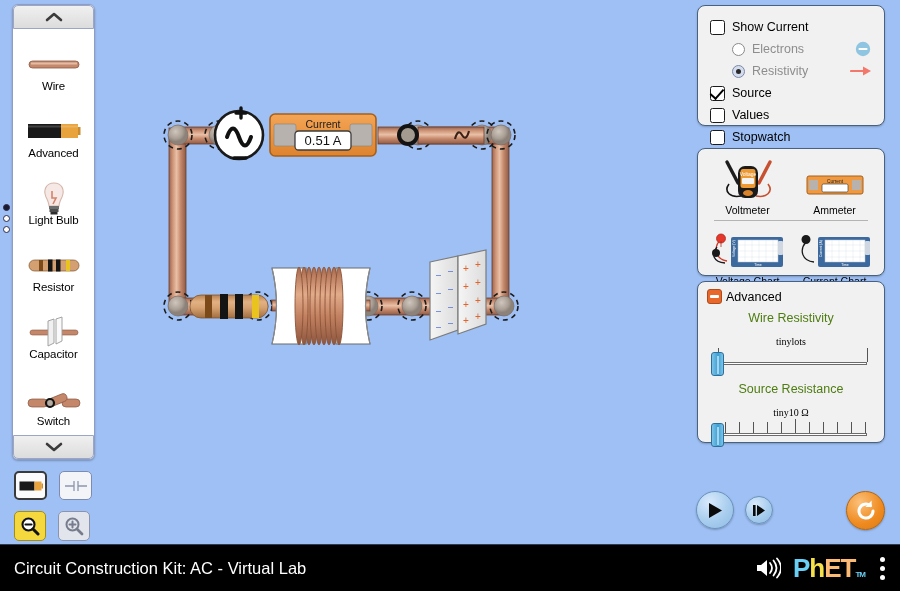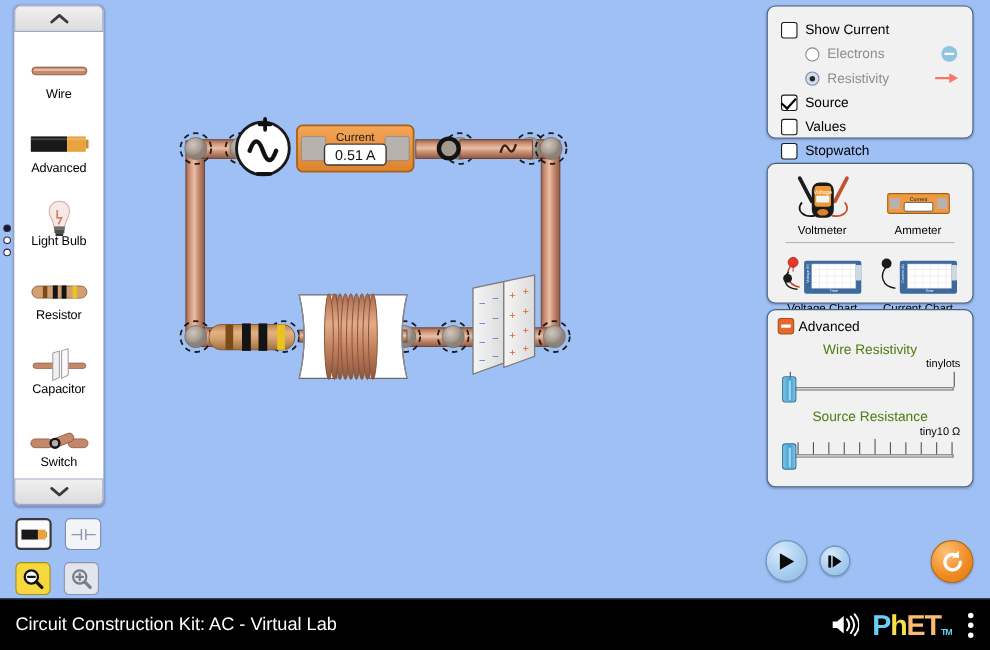--- a/index.html
+++ b/index.html
@@ -118,21 +118,21 @@
 
   .adv-head { display:flex; align-items:center; gap:4px; margin-bottom: 2px;}
   .adv-expand {
     width:15px;height:15px;border-radius:3px;background:#e8672b;
     display:flex;align-items:center;justify-content:center; cursor:pointer;
     border:1px solid #b04b1c;
   }
   .adv-expand .bar { width:9px;height:2.4px;background:#fff; border-radius:1px;}
   .adv-title { font-size: 12.5px; color:#000; }
   .slider-title { text-align:center; font-size: 12.5px; color:#4d7c0f; margin-top: 7px;}
-  .slider-ends { display:flex; justify-content:flex-end; font-size:10px; color:#000; padding: 0 2px; margin-top:1px;}
+  .slider-ends { display:flex; justify-content:center; font-size:10px; color:#000; padding: 0 2px; margin-top:11px;font-family:Liberation Serif, serif;}
   .slider-wrap { position: relative; height: 30px; margin-top: -2px; }
   .slider-track { position:absolute; left: 8px; right: 8px; top: 17px; height: 3px;
                   background: #ffffff; border: 1px solid #6b6b6b; }
   .slider-tick { position:absolute; width:1px; background:#555; top: 6px; height: 11px;}
   .slider-thumb {
     position:absolute; left: 4px; top: 7px; width: 13px; height: 24px;
     background: linear-gradient(90deg,#7ec4e8,#3a9fd4 55%,#7ec4e8);
     border: 1px solid #2d6f99; border-radius: 3px; cursor: pointer;
   }
   .slider-thumb::after {

